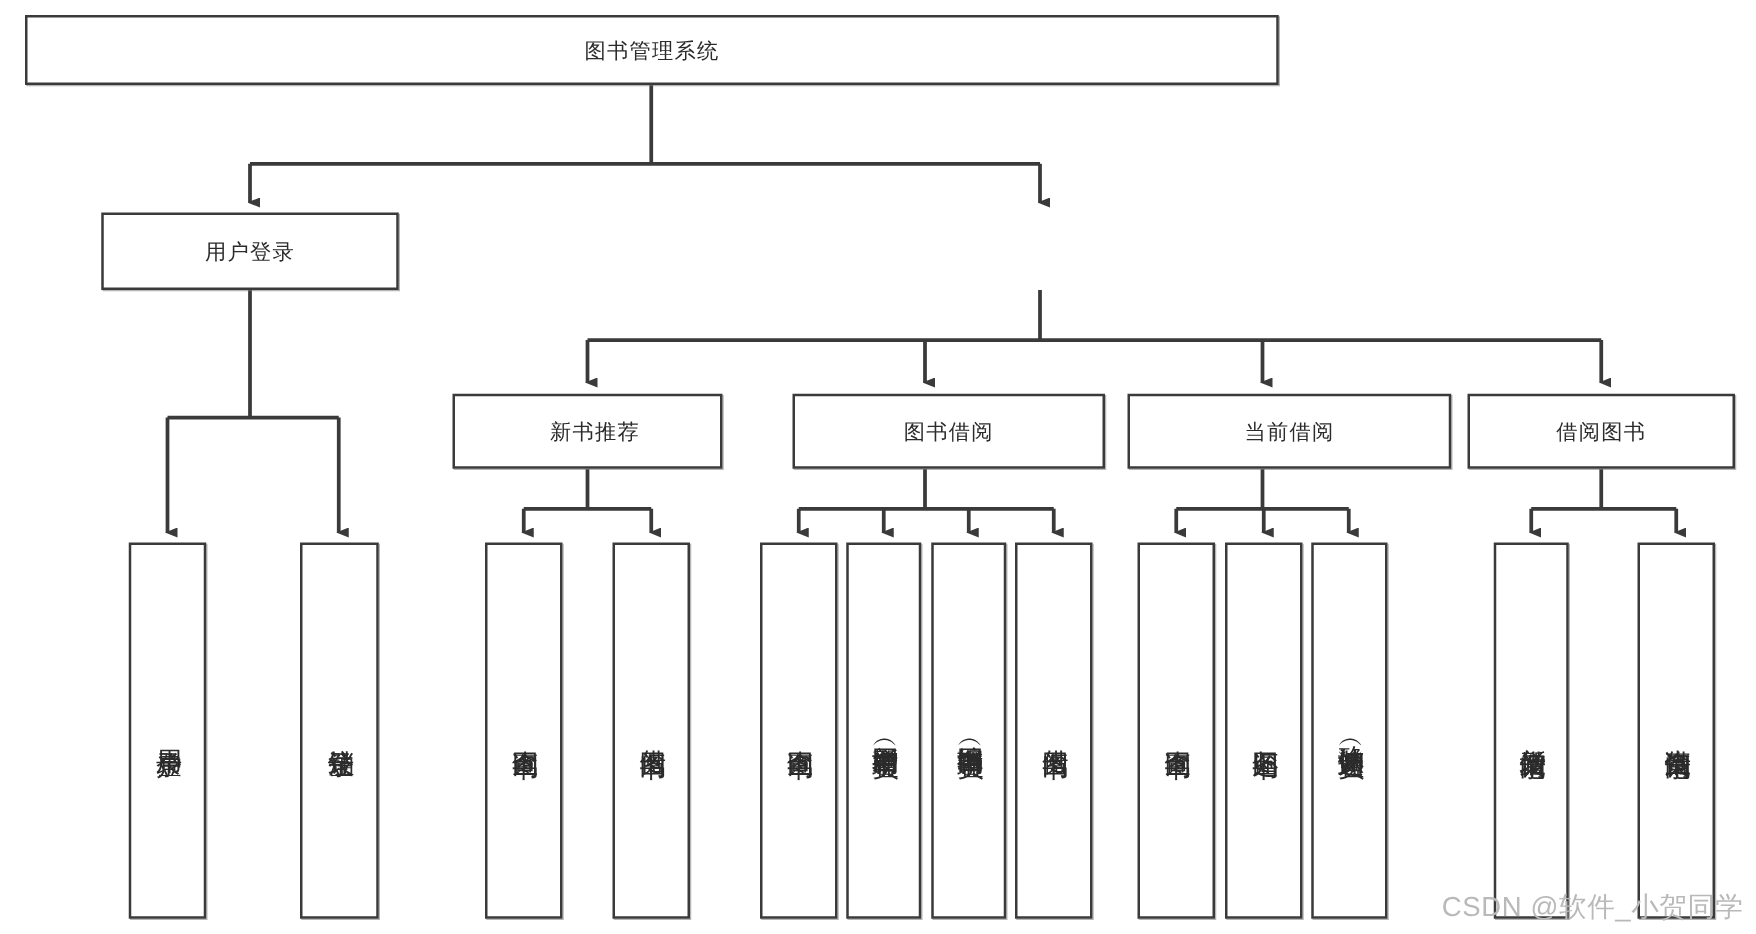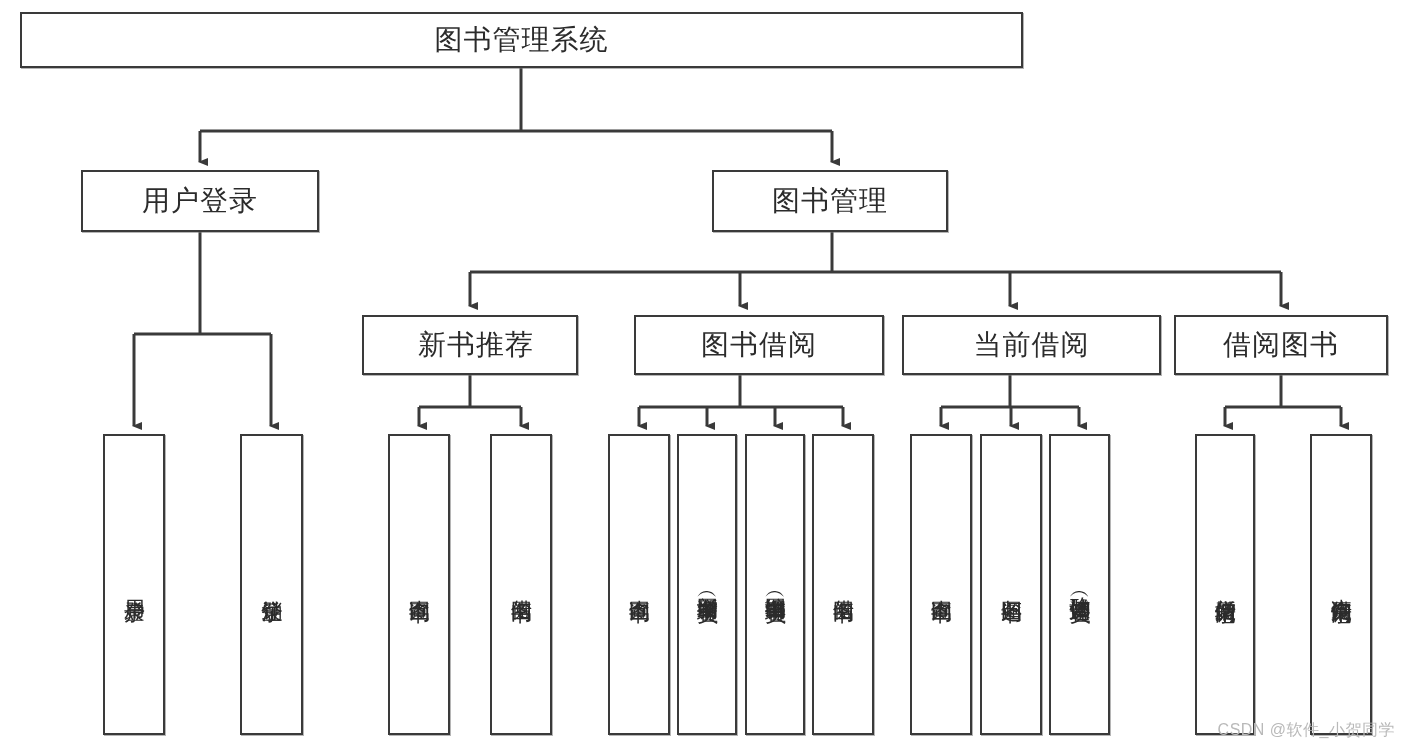--- a/index.html
+++ b/index.html
@@ -31,21 +31,21 @@
     position: absolute;
     box-sizing: border-box;
     background: #ffffff;
     border: 2px solid #3a3a3a;
     display: flex;
     align-items: center;
     justify-content: center;
     box-shadow: 1px 1px 0 rgba(120,120,120,0.55);
   }
   .node-label-h {
-    font-size: 28px;
+    font-size: 17px;
     color: #2b2b2b;
     letter-spacing: 1px;
     line-height: 1;
     white-space: nowrap;
     font-family: "Liberation Sans", "DejaVu Sans", sans-serif;
   }
   .node-label-v {
     font-size: 21px;
     color: #2b2b2b;
     line-height: 1.18;
@@ -57,21 +57,21 @@
     font-family: "Liberation Sans", "DejaVu Sans", sans-serif;
   }
   .leaf-box {
     align-items: center;
     justify-content: center;
   }
   .watermark {
     position: absolute;
     right: 10px;
     bottom: 6px;
-    font-size: 16px;
+    font-size: 22px;
     color: #b9b9b9;
     letter-spacing: 0.5px;
     white-space: nowrap;
     font-family: "Liberation Sans", "DejaVu Sans", sans-serif;
     pointer-events: none;
   }
 </style>
 </head>
 <body>
 
@@ -146,23 +146,20 @@
     </g>
   </svg>
 
   <div class="node-box" id="node-root" style="left: 20px; top: 12px; width: 1003px; height: 56px;">
     <span class="node-label-h">图书管理系统</span>
   </div>
 
   <div class="node-box" id="node-l2-0" style="left: 81px; top: 170px; width: 238px; height: 62px;">
     <span class="node-label-h">用户登录</span>
   </div>
-  <div class="node-box" id="node-l2-1" style="left: 712px; top: 170px; width: 236px; height: 62px;">
-    <span class="node-label-h">图书管理</span>
-  </div>
 
   <div class="node-box" id="node-l3-0" style="left: 362px; top: 315px; width: 216px; height: 60px; padding-left: 12px;">
     <span class="node-label-h">新书推荐</span>
   </div>
   <div class="node-box" id="node-l3-1" style="left: 634px; top: 315px; width: 250px; height: 60px;">
     <span class="node-label-h">图书借阅</span>
   </div>
   <div class="node-box" id="node-l3-2" style="left: 902px; top: 315px; width: 259px; height: 60px;">
     <span class="node-label-h">当前借阅</span>
   </div>

